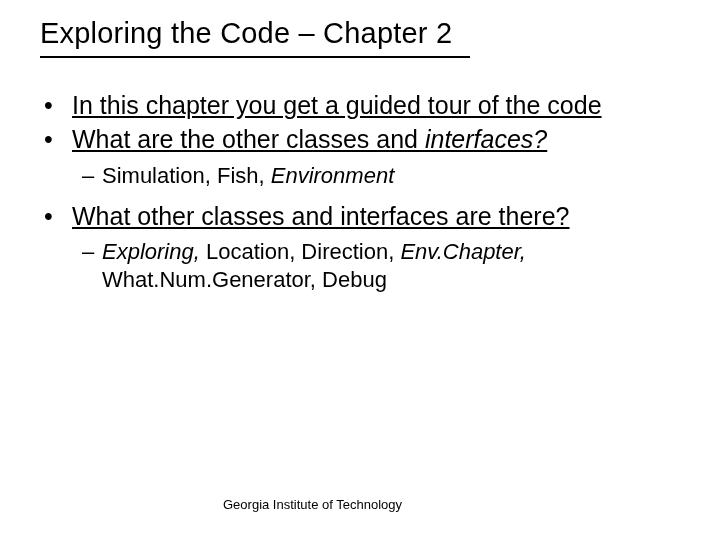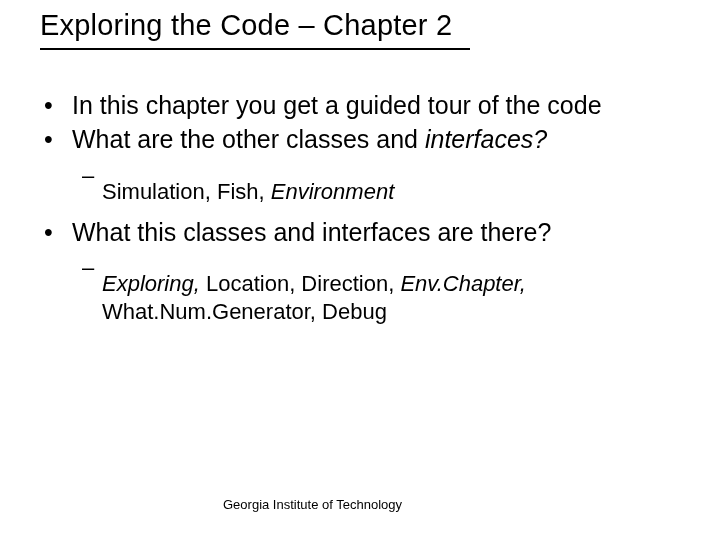--- a/index.html
+++ b/index.html
@@ -14,21 +14,21 @@
   }
   .slide {
     position: relative;
     width: 720px;
     height: 540px;
     box-sizing: border-box;
   }
   .title {
     position: absolute;
     left: 40px;
-    top: 9px;
+    top: 17px;
     width: 430px;
     font-size: 29px;
     color: #000000;
     border-bottom: 2px solid #000000;
     padding-bottom: 6px;
     letter-spacing: 0.2px;
   }
   .content {
     position: absolute;
     left: 40px;
@@ -43,35 +43,35 @@
   }
   .bullet-l1 .dot {
     width: 28px;
     flex: 0 0 28px;
     text-align: left;
     padding-left: 4px;
     line-height: 1.25;
   }
   .bullet-l1 .txt {
     flex: 1 1 auto;
+    text-decoration: underline;
   }
   .bullet-l2 {
     display: flex;
     margin-left: 42px;
     margin-top: 6px;
     margin-bottom: 12px;
     font-size: 22px;
   }
   .bullet-l2 .dash {
     width: 20px;
     flex: 0 0 20px;
   }
   .bullet-l2 .txt {
     flex: 1 1 auto;
-    margin-top: 16px;
   }
   .italic {
     font-style: italic;
   }
   .footer {
     position: absolute;
     bottom: 28px;
     left: 0;
     width: 625px;
     text-align: center;
@@ -102,21 +102,21 @@
 
     <div class="bullet-l2">
       <div class="dash">–</div>
       <div class="txt">
         <span>Simulation, Fish, </span><span class="italic">Environment</span>
       </div>
     </div>
 
     <div class="bullet-l1">
       <div class="dot">•</div>
-      <div class="txt">What this classes and interfaces are there?</div>
+      <div class="txt">What other classes and interfaces are there?</div>
     </div>
 
     <div class="bullet-l2">
       <div class="dash">–</div>
       <div class="txt">
         <span class="italic">Exploring,</span><span> Location, Direction, </span><span class="italic">Env.Chapter,</span><span> What.Num.Generator, Debug</span>
       </div>
     </div>
 
   </div>

